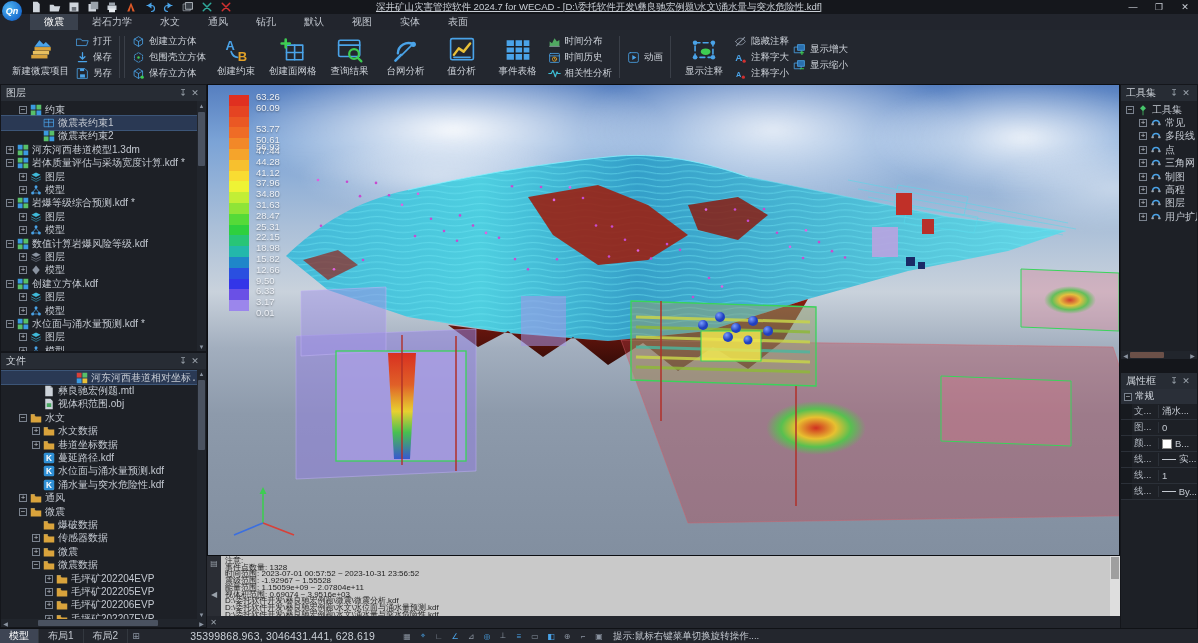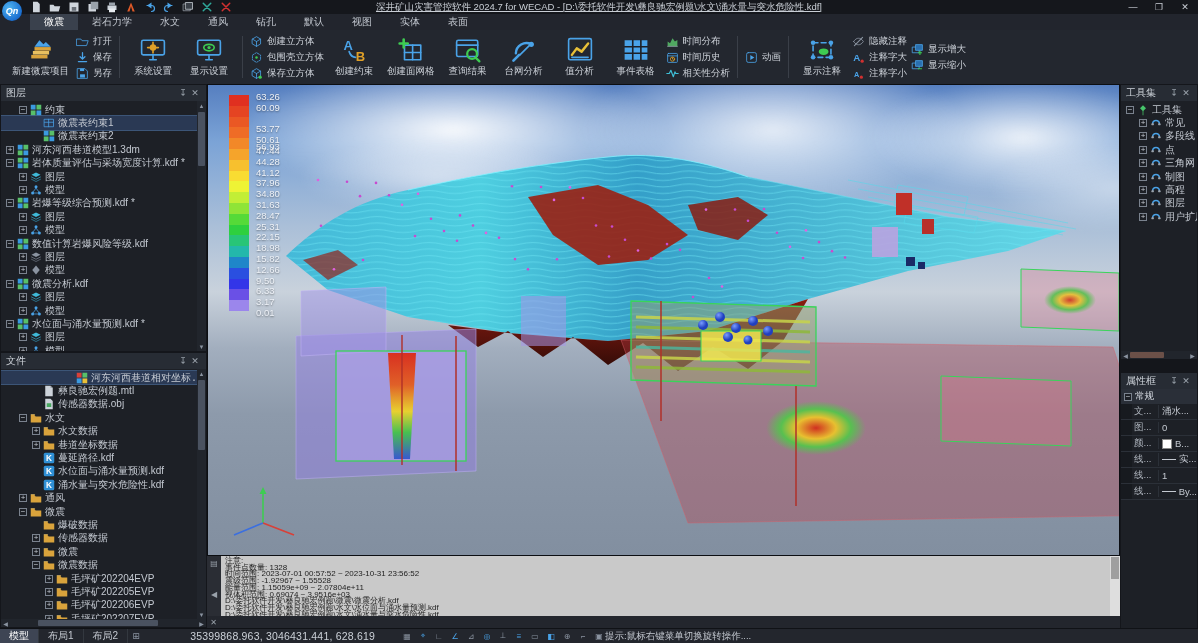--- a/index.html
+++ b/index.html
@@ -73,21 +73,21 @@
   #cmd-caret{width:6px;height:7px;background:#3b82d8;}
   
   #statusbar{left:0;top:628px;width:1198px;height:15px;background:#23262d;border-top:1px solid #101216;display:flex;align-items:center;font-size:10px;box-sizing:border-box;}
   .sbtab{padding:0 9px;height:15px;display:flex;align-items:center;color:#c3c8d0;border-right:1px solid #33383f;}
   .sbtab.active{background:#3e4554;color:#fff;}
   #sb-newlayout{width:16px;text-align:center;color:#8a93a0;font-size:9px;}
   #sb-coords{margin-left:46px;color:#ccd1d8;font-size:10.5px;letter-spacing:.2px;}
   #sb-toggles{margin-left:26px;display:flex;gap:4px;align-items:center;}
   .sbtog{width:12px;height:11px;display:flex;align-items:center;justify-content:center;font-size:8px;color:#8a93a0;}
   .sbtog.on{color:#4aa3e8;}
-  #sb-hint{margin-left:0;color:#c3c8d0;font-size:9.5px;white-space:nowrap;}
+  #sb-hint{margin-left:8px;color:#c3c8d0;font-size:9.5px;white-space:nowrap;}
   
   .props-row{display:flex;height:15px;align-items:center;font-size:9.5px;border-bottom:1px solid #2b3038;color:#c4c9d1;}
   .props-gutter{width:11px;min-width:11px;height:100%;background:#171a1f;display:flex;align-items:flex-start;justify-content:center;}
   .props-key{width:24px;min-width:24px;padding-left:2px;color:#aeb4bd;overflow:hidden;}
   .props-val{flex:1;padding-left:3px;border-left:1px solid #2b3038;display:flex;align-items:center;gap:3px;overflow:hidden;}
   .swatch{width:8px;height:8px;background:#fff;border:1px solid #888;}
   .lineglyph{width:14px;height:1px;background:#c4c9d1;}
   .sect-row{display:flex;height:15px;align-items:center;background:#2a2f38;font-size:9.5px;color:#d6dbe2;}
 </style>
 </head>
@@ -216,44 +216,20 @@
               <path d="M2 2h9l3 3v9H2z" stroke="#4aa3e8"></path>
               <rect x="5" y="9" width="6" height="4" fill="#4aa3e8"></rect>
               <rect x="5" y="2" width="5" height="3" fill="#4aa3e8"></rect>
             </svg>
           </span>
           <span class="rlabel">另存</span>
         </div>
       </div>
     </div>
     <div class="rsep"></div>
-    <div class="rgroup">
-      <div class="rbig">
-        <span class="ric">
-          <svg viewBox="0 0 16 16" fill="none" stroke-linecap="round" stroke-linejoin="round">
-            <rect x="1" y="2" width="14" height="9" rx="1" stroke="#4aa3e8"></rect>
-            <path d="M6 14h4M8 11v3" stroke="#4aa3e8"></path>
-            <circle cx="8" cy="6.5" r="2" fill="#e0a028"></circle>
-            <path d="M8 3.2v6.6M4.7 6.5h6.6" stroke="#e0a028"></path>
-          </svg>
-        </span>
-        <div class="rlabel">系统设置</div>
-      </div>
-      <div class="rbig">
-        <span class="ric">
-          <svg viewBox="0 0 16 16" fill="none" stroke-linecap="round" stroke-linejoin="round">
-            <rect x="1" y="2" width="14" height="9" rx="1" stroke="#4aa3e8"></rect>
-            <path d="M6 14h4M8 11v3" stroke="#4aa3e8"></path>
-            <ellipse cx="8" cy="6.5" rx="3.2" ry="2" stroke="#3ecc52"></ellipse>
-            <circle cx="8" cy="6.5" r="1" fill="#3ecc52"></circle>
-          </svg>
-        </span>
-        <div class="rlabel">显示设置</div>
-      </div>
-    </div>
     <div class="rsep"></div>
     <div class="rgroup">
       <div class="rstack">
         <div class="rsmall">
           <span class="ric">
             <svg viewBox="0 0 16 16" fill="none" stroke-linecap="round" stroke-linejoin="round">
               <path d="M3 5l5-3 5 3v6l-5 3-5-3z" stroke="#4aa3e8"></path>
               <path d="M3 5l5 3 5-3M8 8v6" stroke="#4aa3e8"></path>
             </svg>
           </span>
@@ -619,21 +595,21 @@
       <div class="trow" style="padding-left: 5px;">
         <span class="expbox">−</span>
         <span class="ticon">
           <svg viewBox="0 0 16 16" fill="none" stroke-linecap="round" stroke-linejoin="round">
             <rect x="1" y="1" width="6.4" height="6.4" fill="#3b9ae0"></rect>
             <rect x="8.6" y="1" width="6.4" height="6.4" fill="#58c06a"></rect>
             <rect x="1" y="8.6" width="6.4" height="6.4" fill="#58c06a"></rect>
             <rect x="8.6" y="8.6" width="6.4" height="6.4" fill="#3b9ae0"></rect>
           </svg>
         </span>
-        <span>微震分析.kdf</span>
+        <span>创建立方体.kdf</span>
       </div>
       <div class="trow" style="padding-left: 18px;">
         <span class="expbox">+</span>
         <span class="ticon">
           <svg viewBox="0 0 16 16" fill="none" stroke-linecap="round" stroke-linejoin="round">
             <path d="M8 2l6 3-6 3-6-3z" fill="#3fb9d8"></path>
             <path d="M2 8l6 3 6-3" stroke="#37a0c0"></path>
             <path d="M2 11l6 3 6-3" stroke="#2f88a8"></path>
           </svg>
         </span>
@@ -726,21 +702,21 @@
         <span>彝良驰宏例题.mtl</span>
       </div>
       <div class="trow" style="padding-left: 31px;">
         <span class="expspace"></span>
         <span class="ticon">
           <svg viewBox="0 0 16 16" fill="none" stroke-linecap="round" stroke-linejoin="round">
             <path d="M3 1h7l3 3v11H3z" fill="#cdd3da"></path>
             <rect x="5" y="7" width="6" height="5" fill="#48a860"></rect>
           </svg>
         </span>
-        <span>传感器数据.obj</span>
+        <span>视体积范围.obj</span>
       </div>
       <div class="trow" style="padding-left: 18px;">
         <span class="expbox">−</span>
         <span class="ticon">
           <svg viewBox="0 0 16 16" fill="none" stroke-linecap="round" stroke-linejoin="round">
             <path d="M1 4h5l1.5 2H15v8H1z" fill="#d9a33c"></path>
             <path d="M1 4V3h5l1 1" fill="#e8bf63"></path>
           </svg>
         </span>
         <span>水文</span>

